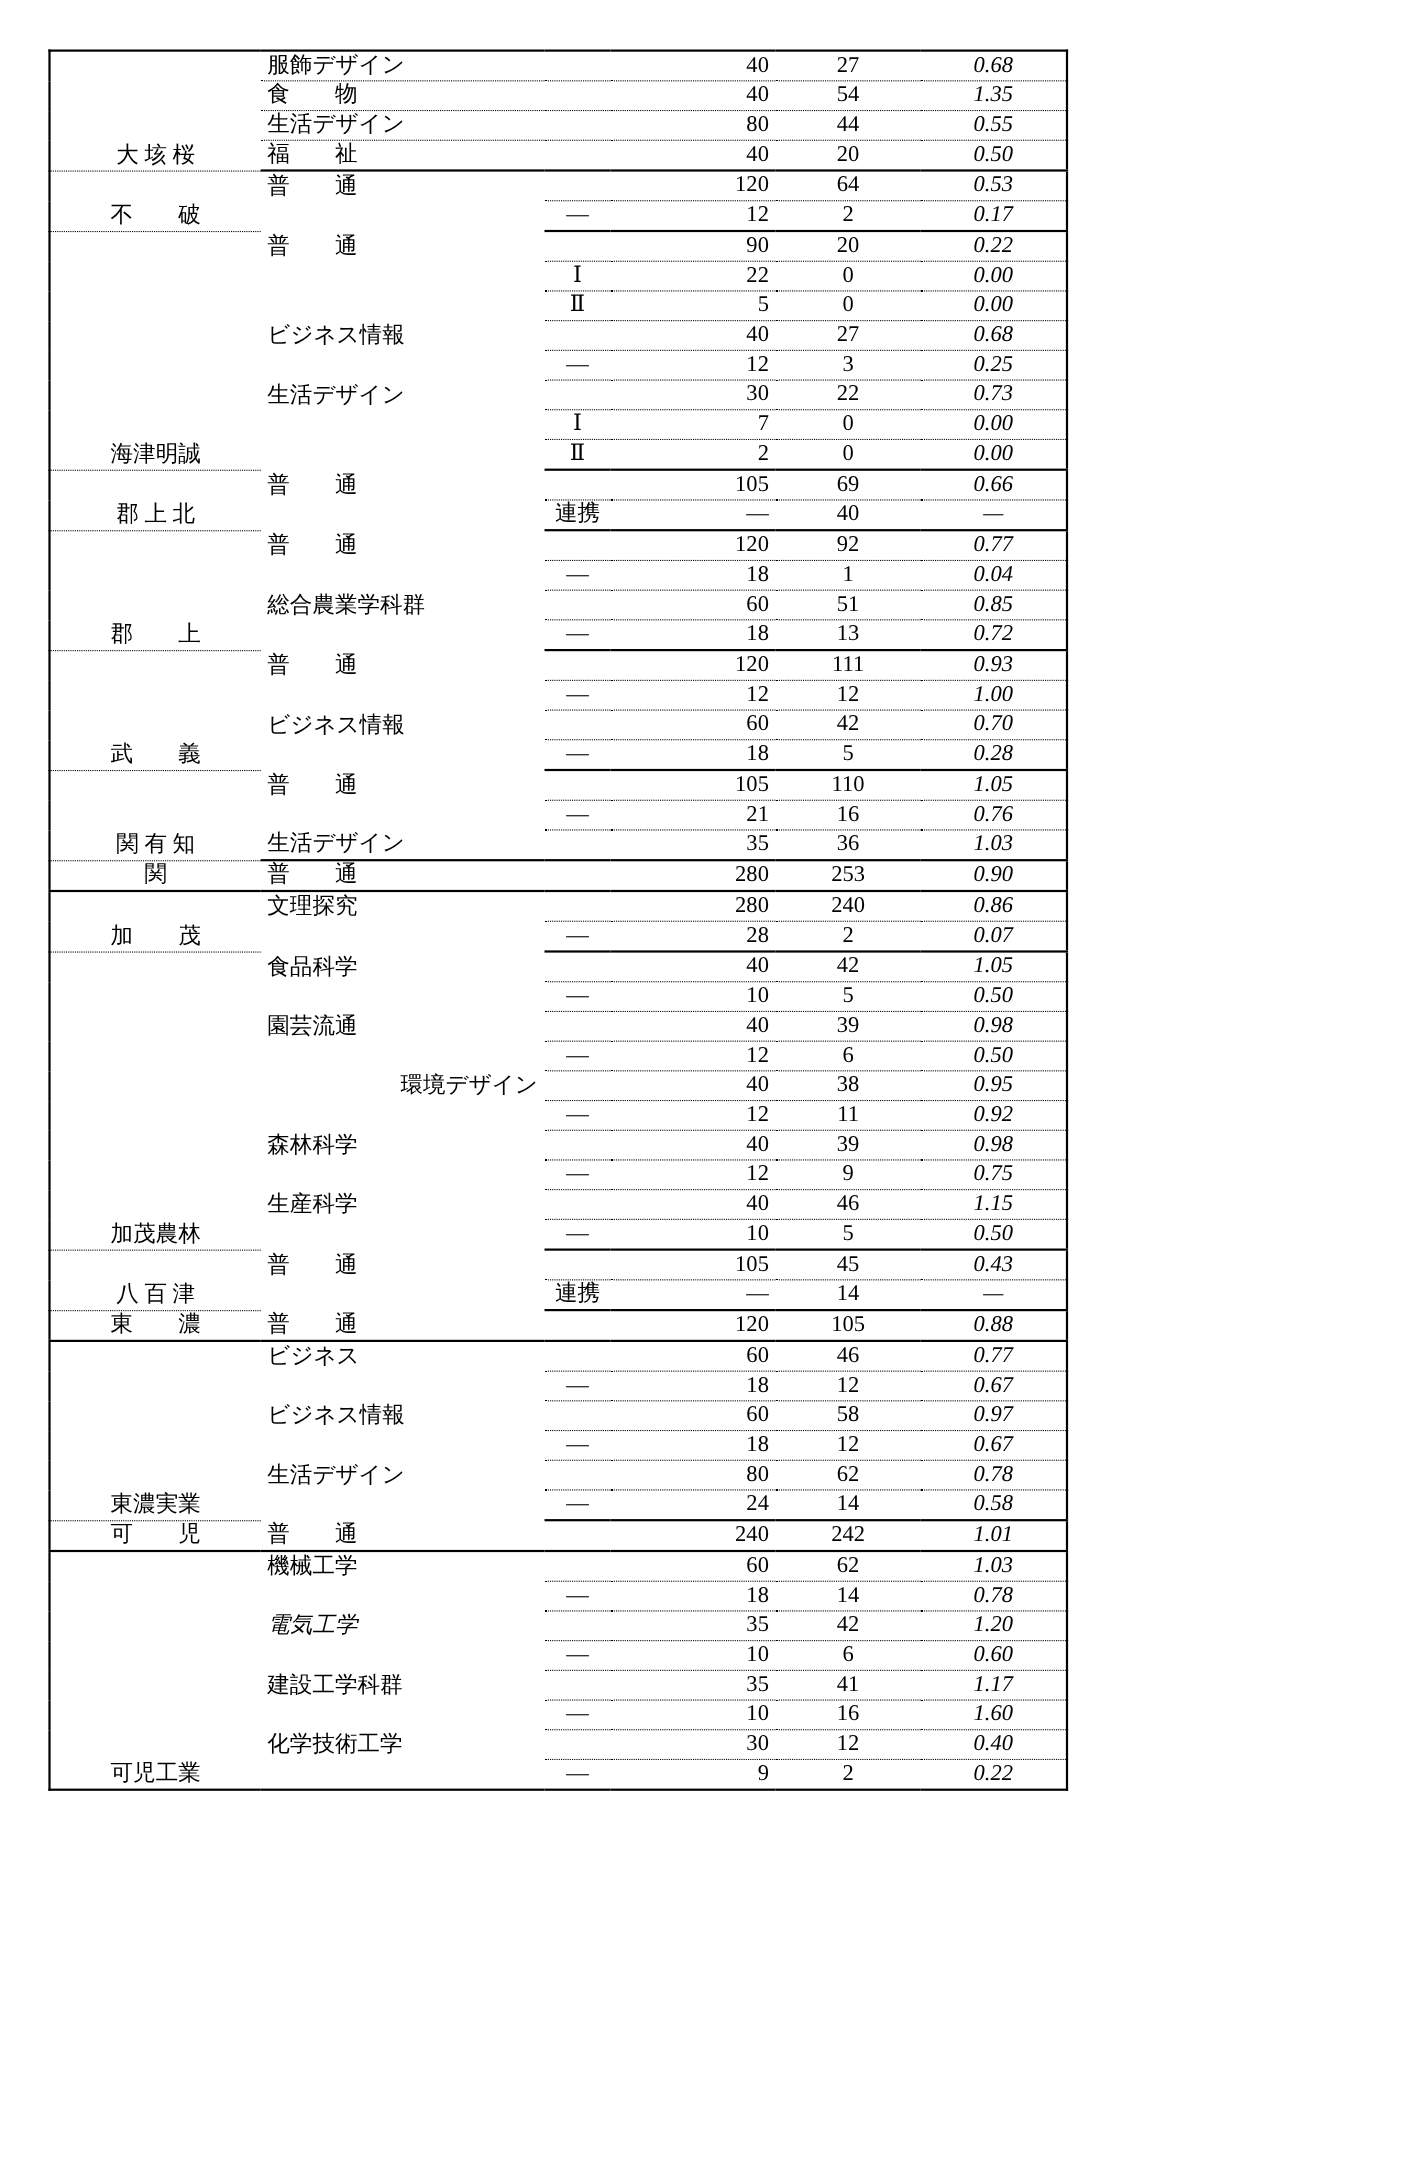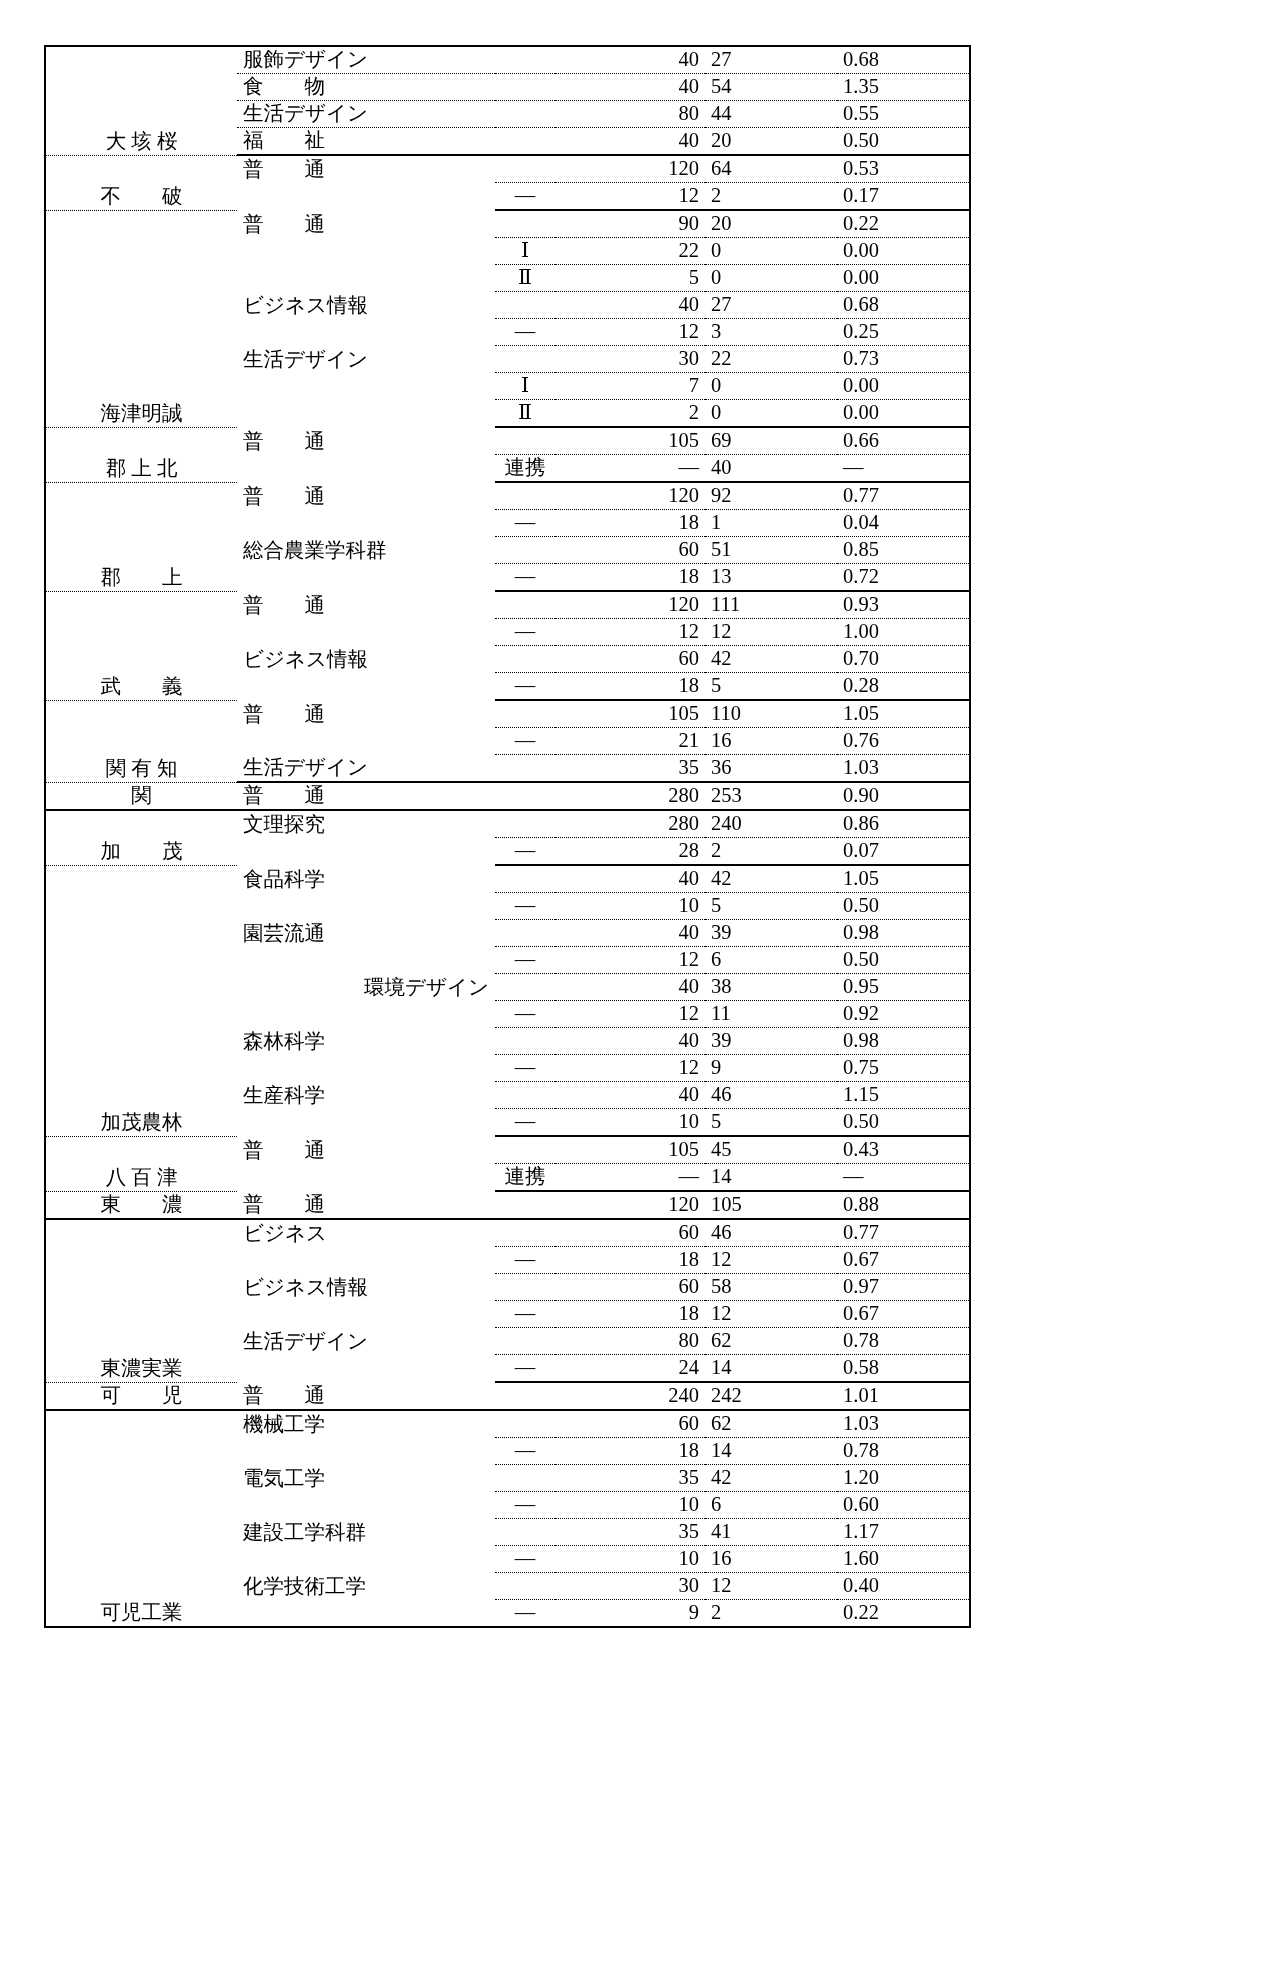--- a/index.html
+++ b/index.html
@@ -60,25 +60,26 @@
     text-align: center;
     font-size: 19px;
   }
   td.sub.nodot { border-right: 0; }
   td.cap {
     border-right: 2.5px solid #000;
     text-align: right;
   }
   td.app {
     border-right: 2.5px solid #000;
-    text-align: left;
+    text-align: center;
   }
   td.ratio {
-    text-align: left;
+    text-align: center;
     padding-right: 12px;
+    font-style: italic;
   }
 
   
   tr.solid > td { border-bottom: 2.5px solid #000; }
   tr.dotted > td { border-bottom: 1.6px dotted #000; }
   tr.last > td { border-bottom: 0; }
 
   
   td.blank { border-bottom: 0 !important; }
 </style>
@@ -469,21 +470,21 @@
           <td class="ratio">1.03</td>
         </tr>
         <tr class="dotted">
           <td class="course blank"></td>
           <td class="sub">—</td>
           <td class="cap">18</td>
           <td class="app">14</td>
           <td class="ratio">0.78</td>
         </tr>
         <tr class="dotted">
-          <td class="course" style="border-bottom: 0px;">電気工学</td>
+          <td class="course" style="border-bottom: 0px; font-style: italic;">電気工学</td>
           <td class="sub nodot"></td>
           <td class="cap">35</td>
           <td class="app">42</td>
           <td class="ratio">1.20</td>
         </tr>
         <tr class="dotted">
           <td class="course blank"></td>
           <td class="sub">—</td>
           <td class="cap">10</td>
           <td class="app">6</td>

